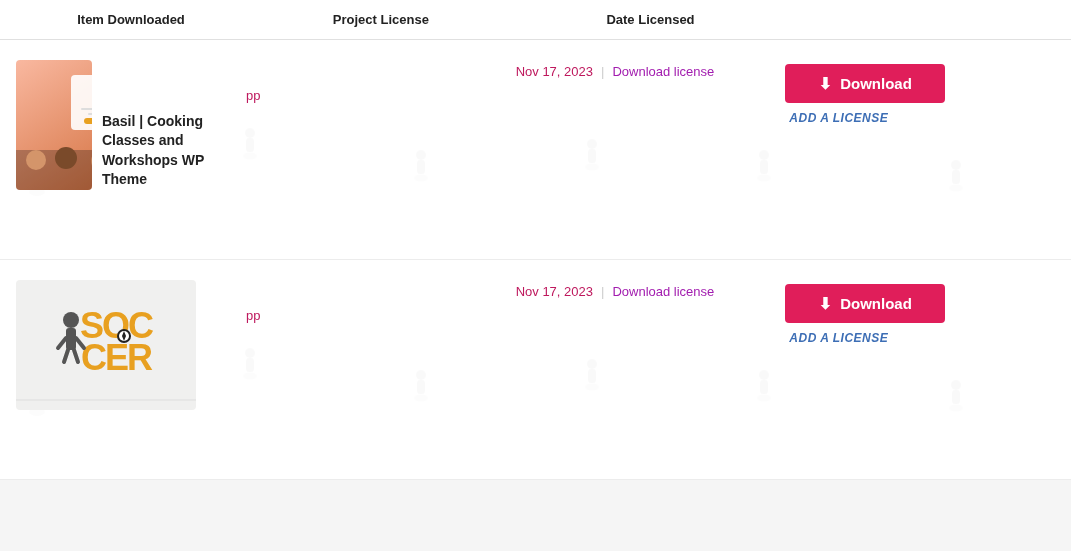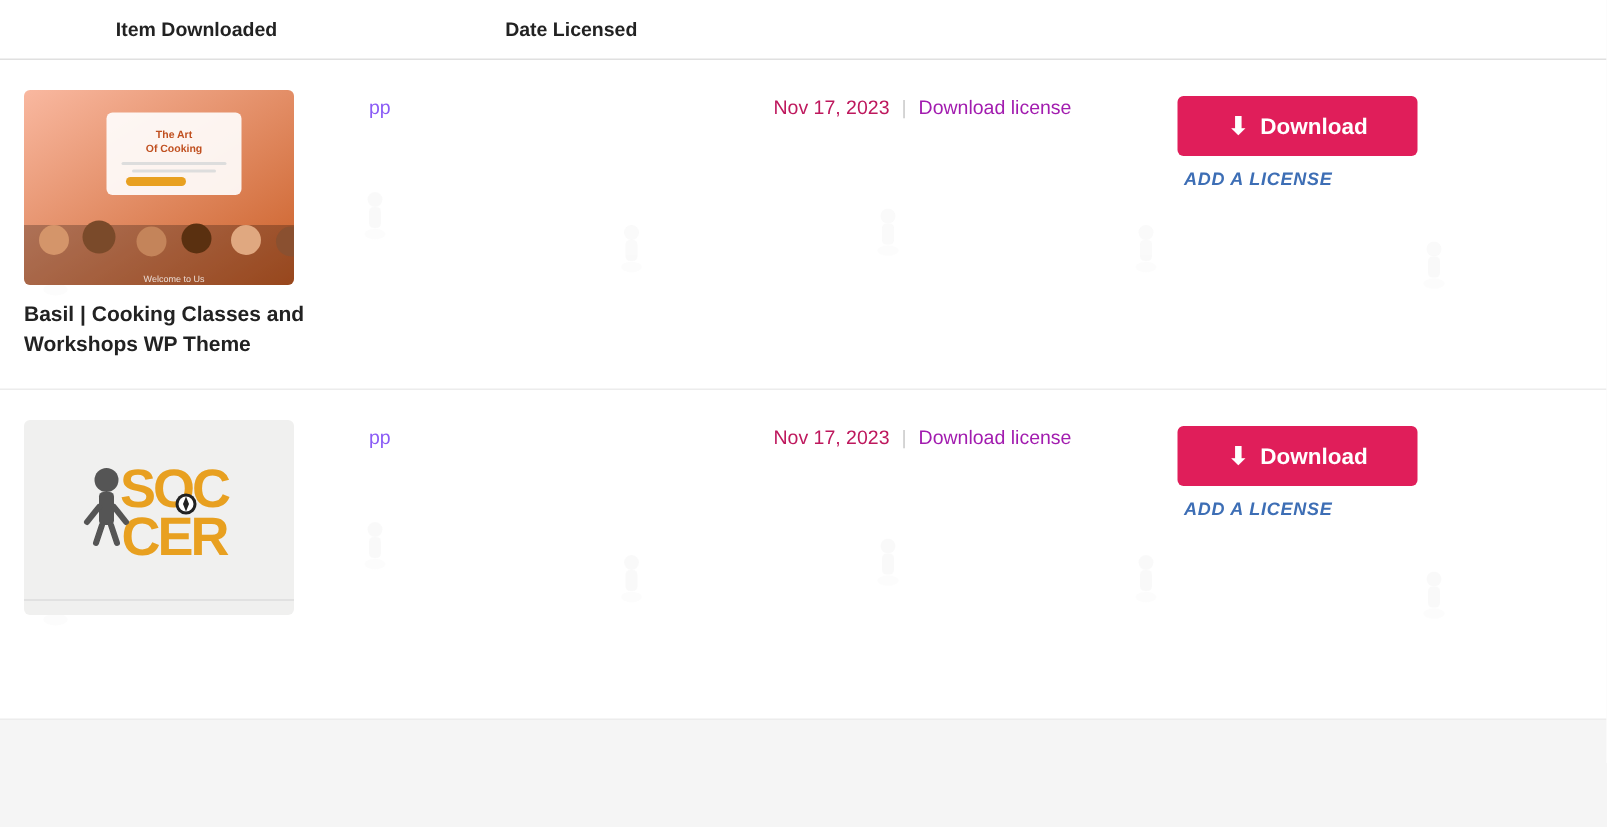--- a/index.html
+++ b/index.html
@@ -31,40 +31,42 @@
       grid-template-columns: 230px 1fr 1fr 1fr;
       padding: 20px 16px;
       border-bottom: 1px solid #ececec;
       background: #fff;
       align-items: start;
       min-height: 200px;
       position: relative;
     }
     .item-cell {
       display: flex;
-      flex-direction: column;
+      flex-direction: row;
       gap: 10px;
+      align-items: flex-end;
     }
     .item-thumbnail {
       width: 180px;
       height: 130px;
       border-radius: 4px;
       overflow: hidden;
       position: relative;
     }
     .item-title {
       font-size: 14px;
       font-weight: 600;
       color: #222;
       line-height: 1.4;
     }
     .license-cell {
       padding-top: 4px;
       font-size: 13px;
-      color: #8b5cf6;
+      color: #be185d;
+      margin-top: 24px;
     }
     .date-cell {
       padding-top: 4px;
       font-size: 13px;
       color: #555;
       display: flex;
       flex-direction: column;
       gap: 4px;
     }
     .date-line {
@@ -146,20 +148,21 @@
       height: 130px;
     }
   </style>
 </head>
 <body>
 
 <div class="table-container">
 
   <div class="table-header">
     <div class="table-header-cell">Item Downloaded</div>
+    <div class="table-header-cell">Project License</div>
     <div class="table-header-cell">Date Licensed</div>
     <div class="table-header-cell"></div>
   </div>
 
   <div class="table-row" style="position:relative; min-height:220px; background:#fff;">
 
     <div class="bg-watermarks">
       <div class="wm" style="top:55%;left:2%;">
         <svg width="32" height="38" viewBox="0 0 32 38">
             <ellipse cx="16" cy="6" rx="6" ry="6" fill="#bbb"></ellipse>

